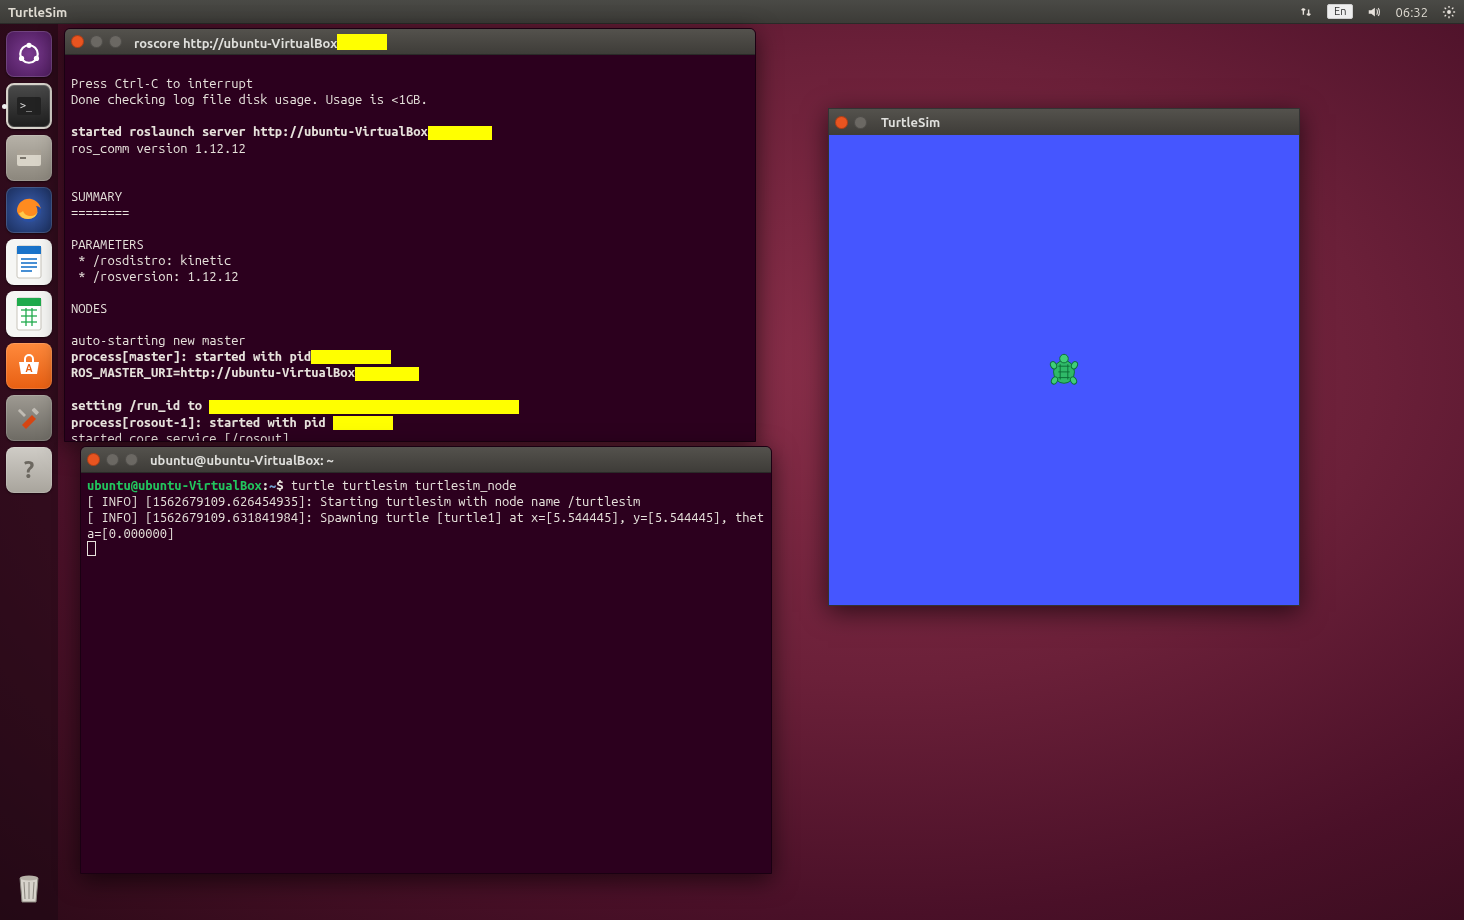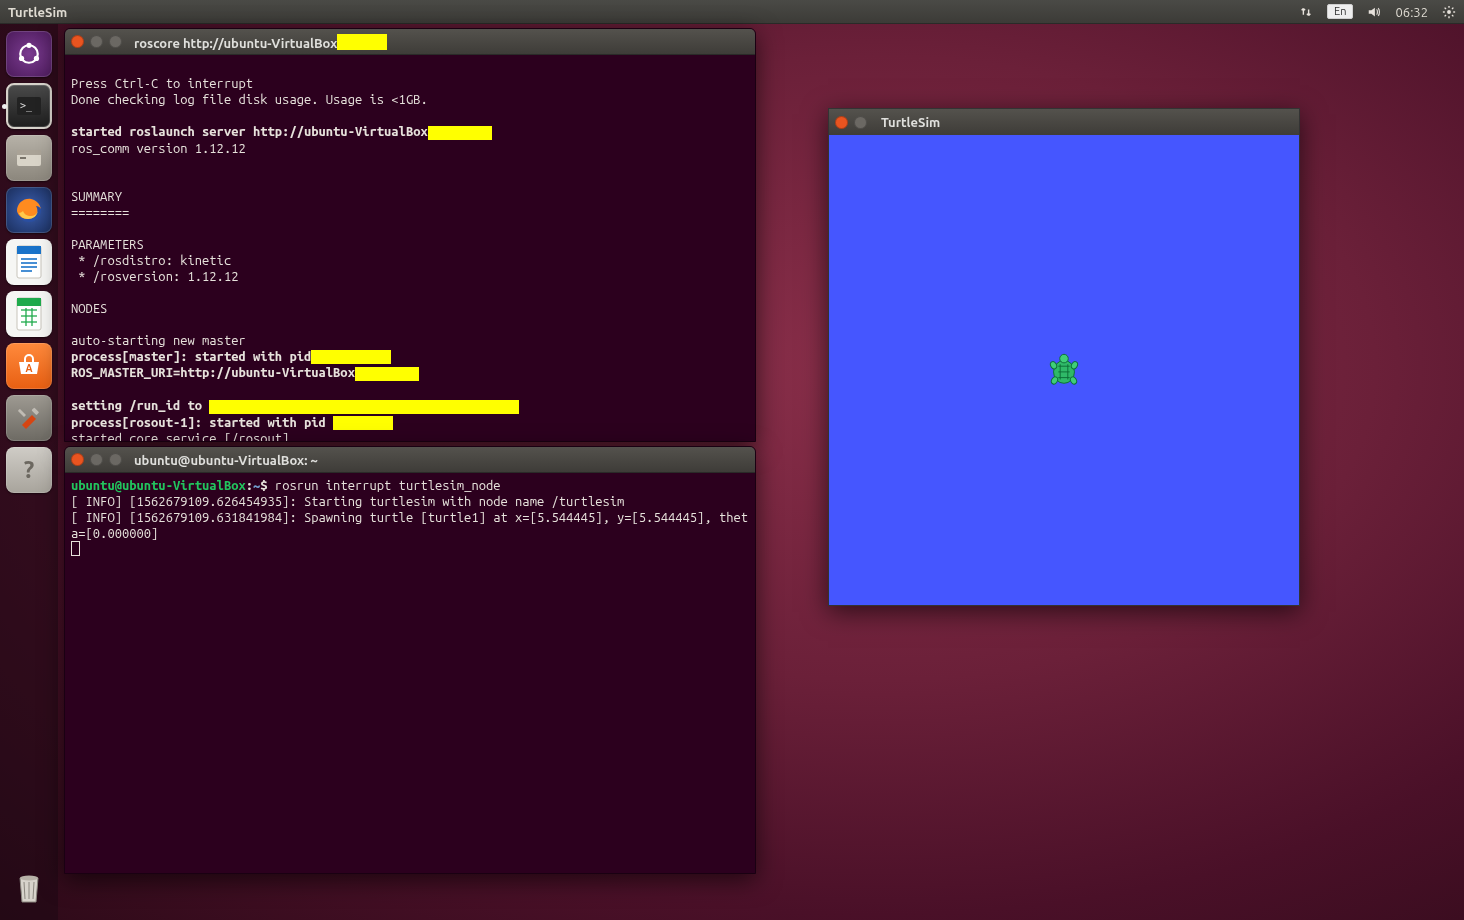--- a/index.html
+++ b/index.html
@@ -249,28 +249,28 @@
 <span>auto-starting new master</span>
 <span class="bold">process[master]: started with pid</span><span class="yellow-redact" style="width:80px"></span>
 <span class="bold">ROS_MASTER_URI=http://ubuntu-VirtualBox</span><span class="yellow-redact" style="width:64px"></span>
 
 <span class="bold">setting /run_id to </span><span class="yellow-redact" style="width:310px"></span>
 <span class="bold">process[rosout-1]: started with pid </span><span class="yellow-redact" style="width:60px"></span>
 <span>started core service [/rosout]</span>
 </div>
 </div>
 
-<div class="window" style="left:64px; top:446px; width:692px; height:428px;">
+<div class="window" style="left:80px; top:446px; width:692px; height:428px;">
   <div class="titlebar">
     <span class="winbtn close"></span>
     <span class="winbtn min"></span>
     <span class="winbtn max"></span>
     <span class="ttext">ubuntu@ubuntu-VirtualBox: ~</span>
   </div>
-  <div class="term-body" style="white-space:pre-wrap; word-break:break-all;"><span class="prompt-user">ubuntu@ubuntu-VirtualBox</span><span class="prompt-colon">:</span><span class="prompt-path">~</span><span class="prompt-colon">$ </span><span>rosrun interrupt turtlesim_node</span>
+  <div class="term-body" style="white-space:pre-wrap; word-break:break-all;"><span class="prompt-user">ubuntu@ubuntu-VirtualBox</span><span class="prompt-colon">:</span><span class="prompt-path">~</span><span class="prompt-colon">$ </span><span>turtle turtlesim turtlesim_node</span>
 <span>[ INFO] [1562679109.626454935]: Starting turtlesim with node name /turtlesim</span>
 <span>[ INFO] [1562679109.631841984]: Spawning turtle [turtle1] at x=[5.544445], y=[5.544445], theta=[0.000000]</span>
 <span class="cursor"></span></div>
 </div>
 
 <div class="ts-window" style="left:828px; top:108px; width:472px;">
   <div class="ts-title">
     <span class="winbtn close active"></span>
     <span class="winbtn min"></span>
     <span style="margin-left:8px">TurtleSim</span>

